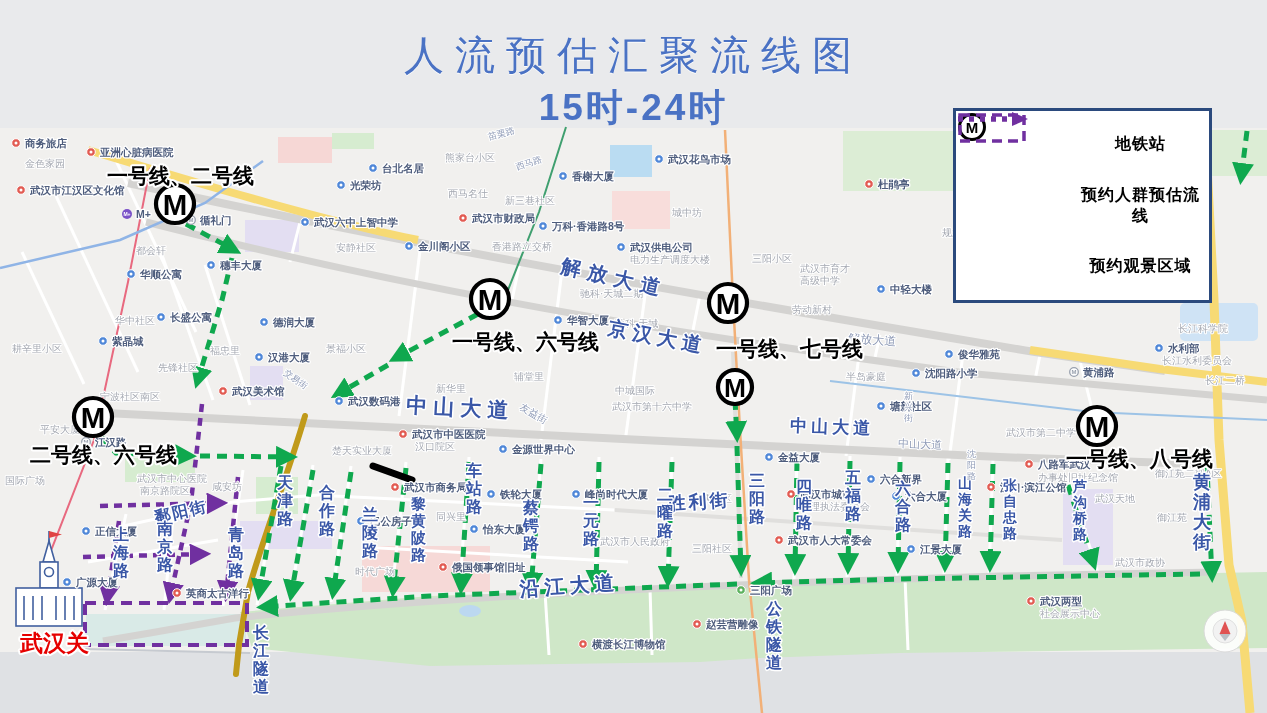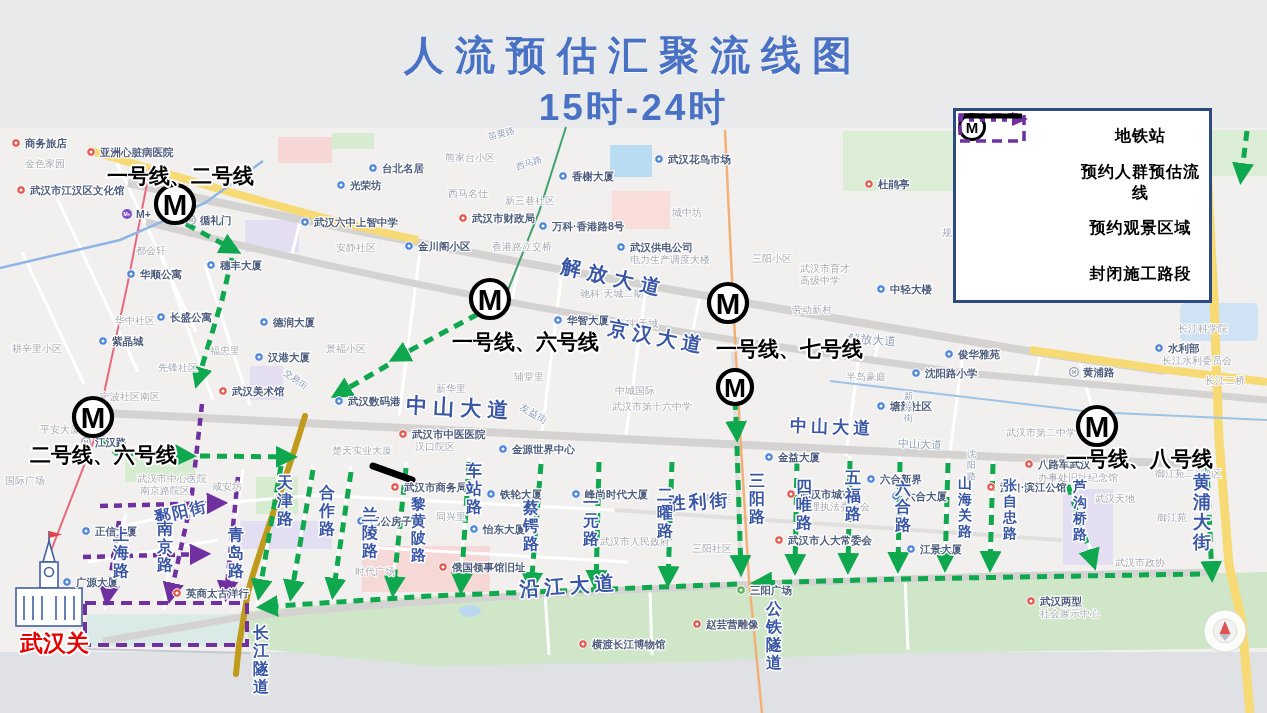--- a/index.html
+++ b/index.html
@@ -3,21 +3,21 @@
 <meta charset="utf-8">
 <style>
 :root{
   --c-title:#4a72c4; --c-g:#0fa84e; --c-p:#7030a0; --c-street:#3a57a7;
   --c-border:#2b4a7d; --c-black:#000000; --c-red:#e60000;
 }
 html,body{margin:0;padding:0;background:#e9eaec;font-family:"Liberation Sans",sans-serif;}
 .stage{position:relative;width:1267px;height:713px;overflow:hidden;background:#e9eaec;}
 .stage svg{position:absolute;left:0;top:0;}
 .title-wrap{position:absolute;top:28px;left:0;right:0;text-align:center;z-index:5;}
-.title-l1{font-size:40px;font-weight:700;color:var(--c-title);letter-spacing:11px;
+.title-l1{font-size:40px;font-weight:400;color:var(--c-title);letter-spacing:11px;
   text-shadow:0 1px 0 rgba(255,255,255,.8);}
 .title-l2{font-size:37px;font-weight:900;color:var(--c-title);letter-spacing:3px;margin-top:0;}
 .legend{position:absolute;left:953px;top:108px;width:259px;height:195px;background:#ffffff;
   border:3px solid var(--c-border);box-sizing:border-box;z-index:6;
   display:flex;flex-direction:column;justify-content:space-around;padding:3px 5px;}
 .lg-row{display:flex;align-items:center;gap:4px;height:34px;}
 .lg-sym{width:88px;display:flex;justify-content:center;align-items:center;flex:none;}
 .lg-label{flex:1;text-align:center;font-weight:900;font-size:16px;color:#000;letter-spacing:1px;margin-left:24px;}
 
 text{font-family:"Liberation Sans",sans-serif;}
@@ -720,23 +720,15 @@
     <div class="lg-label">预约人群预估流线</div>
   </div>
   <div class="lg-row">
     <div class="lg-sym">
       <svg width="76" height="34">
             <rect x="4" y="4" width="64" height="26" fill="none" stroke="var(--c-p)" stroke-width="3.5" stroke-dasharray="10 6"></rect>
           </svg>
     </div>
     <div class="lg-label">预约观景区域</div>
   </div>
-  <div class="lg-row">
-    <div class="lg-sym">
-      <svg width="76" height="10">
-            <line x1="8" y1="5" x2="66" y2="5" stroke="#000" stroke-width="5"></line>
-          </svg>
-    </div>
-    <div class="lg-label">封闭施工路段</div>
-  </div>
 </div>
 
 </div>
 
 </body></html>

